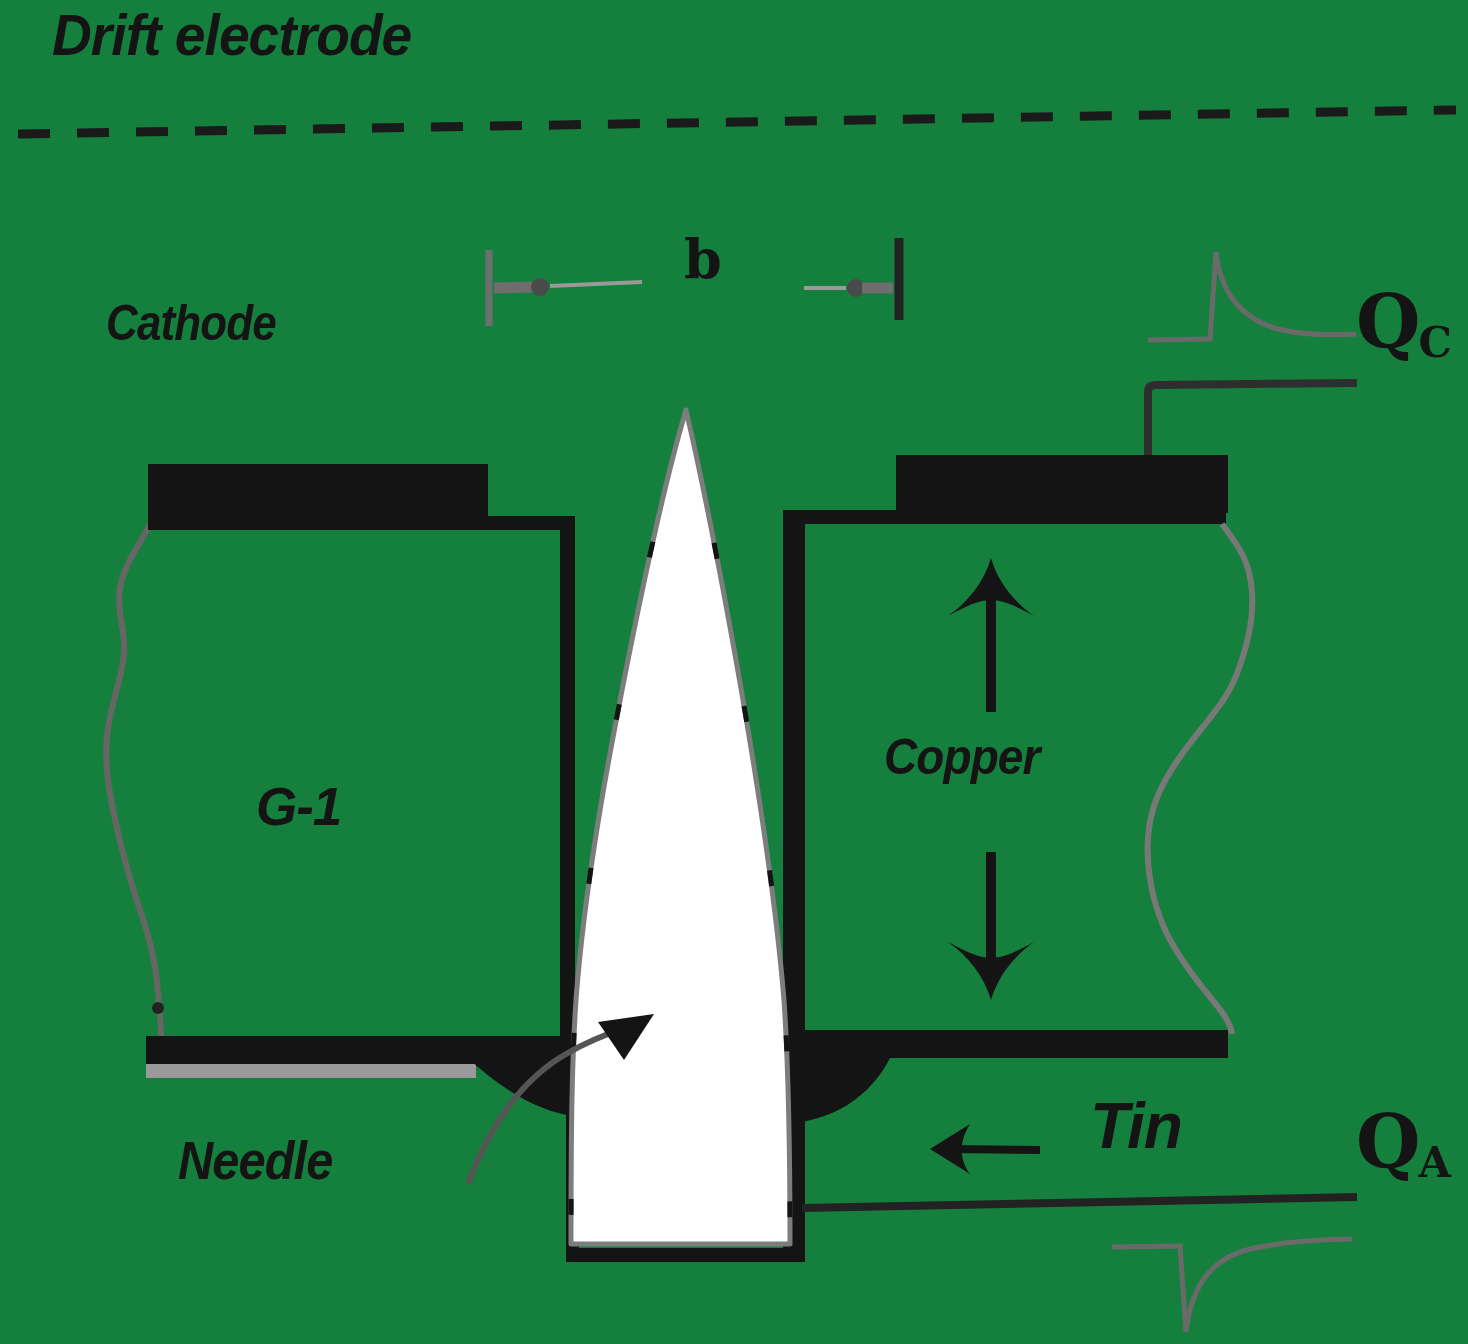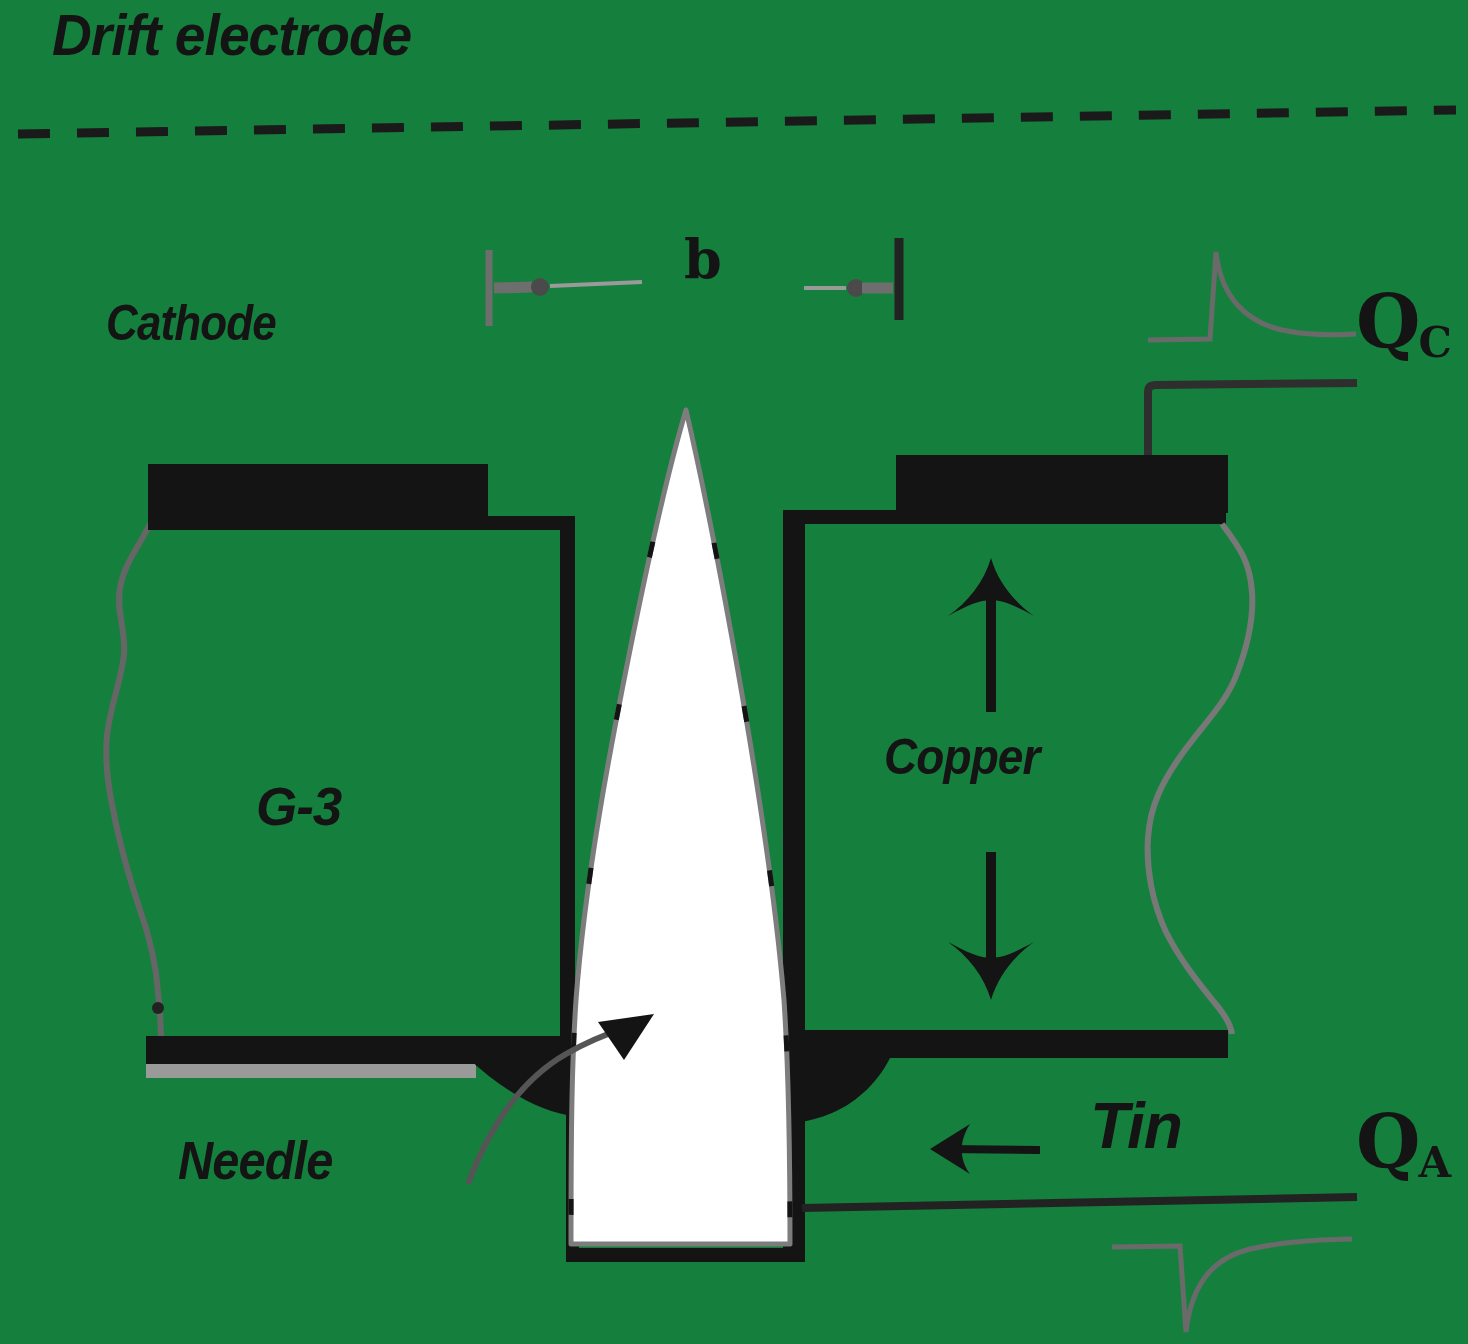--- a/index.html
+++ b/index.html
@@ -134,21 +134,21 @@
 
     <path d="M1112,1247 L1180,1246 L1186,1332 C1192,1278 1218,1257 1250,1249 C1285,1241 1322,1240 1352,1239" fill="none" stroke="#6a6a6a" stroke-width="5"></path>
   </svg>
 
   <div class="lbl lbl-title">Drift electrode</div>
 
   <div class="lbl lbl-cathode">Cathode</div>
 
   <div class="lbl-b">b</div>
 
-  <div class="lbl lbl-g10">G-3</div>
+  <div class="lbl lbl-g10">G-1</div>
 
   <div class="lbl lbl-copper">Copper</div>
 
   <div class="lbl lbl-needle">Needle</div>
 
   <div class="lbl lbl-tin">Tin</div>
 
   <div class="qlabel q-cathode">
     <span class="qmain">Q</span>
     <span class="qsub">C</span>

